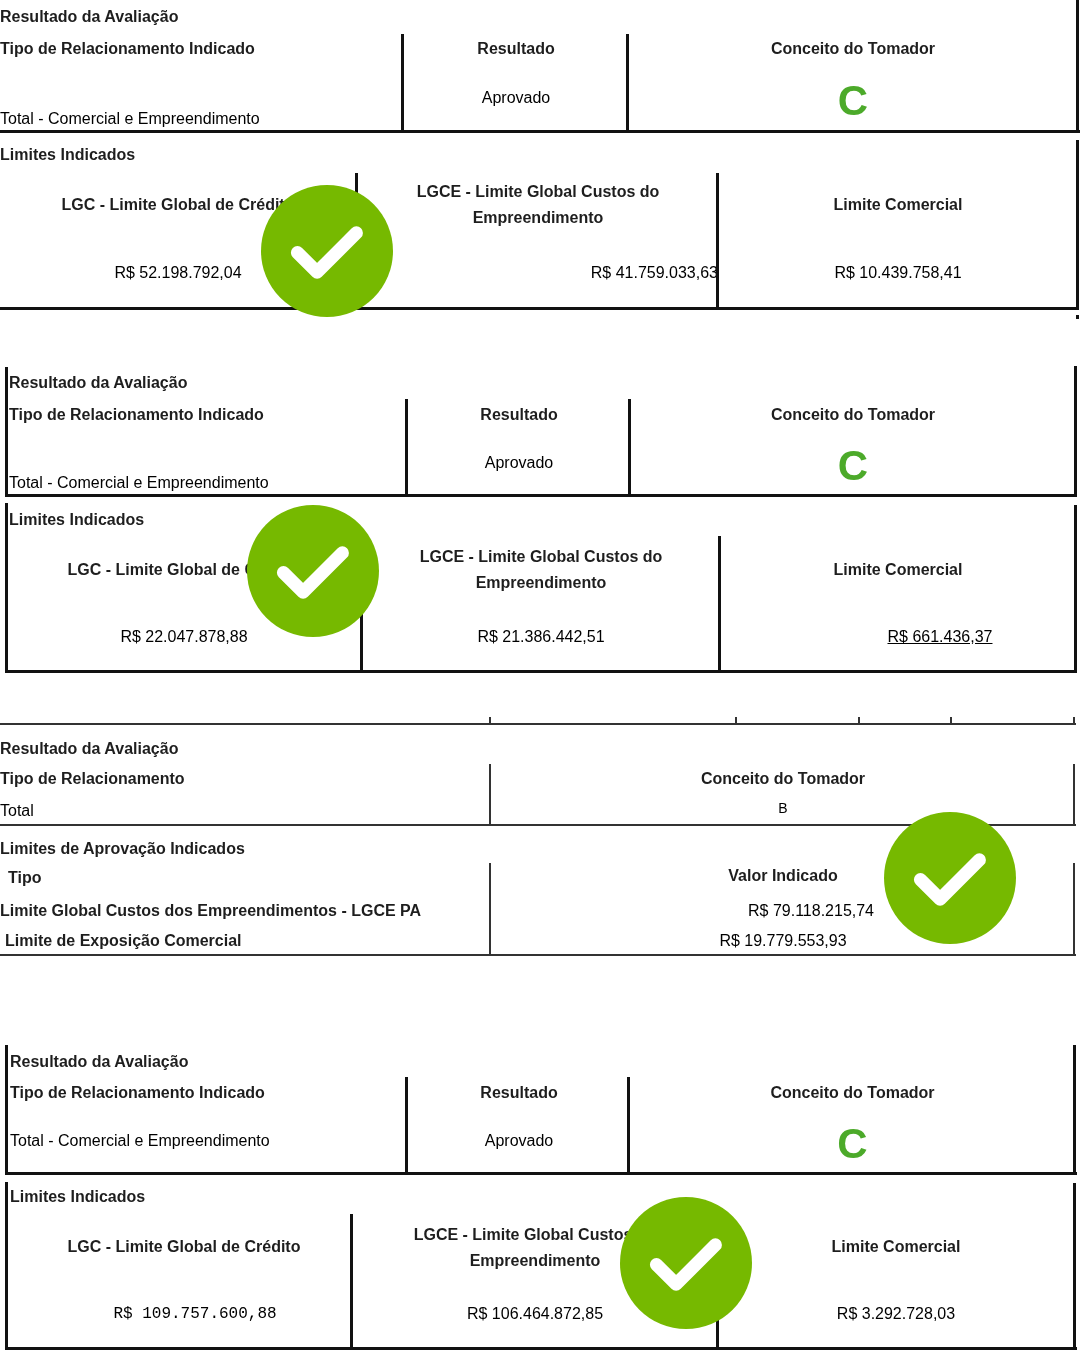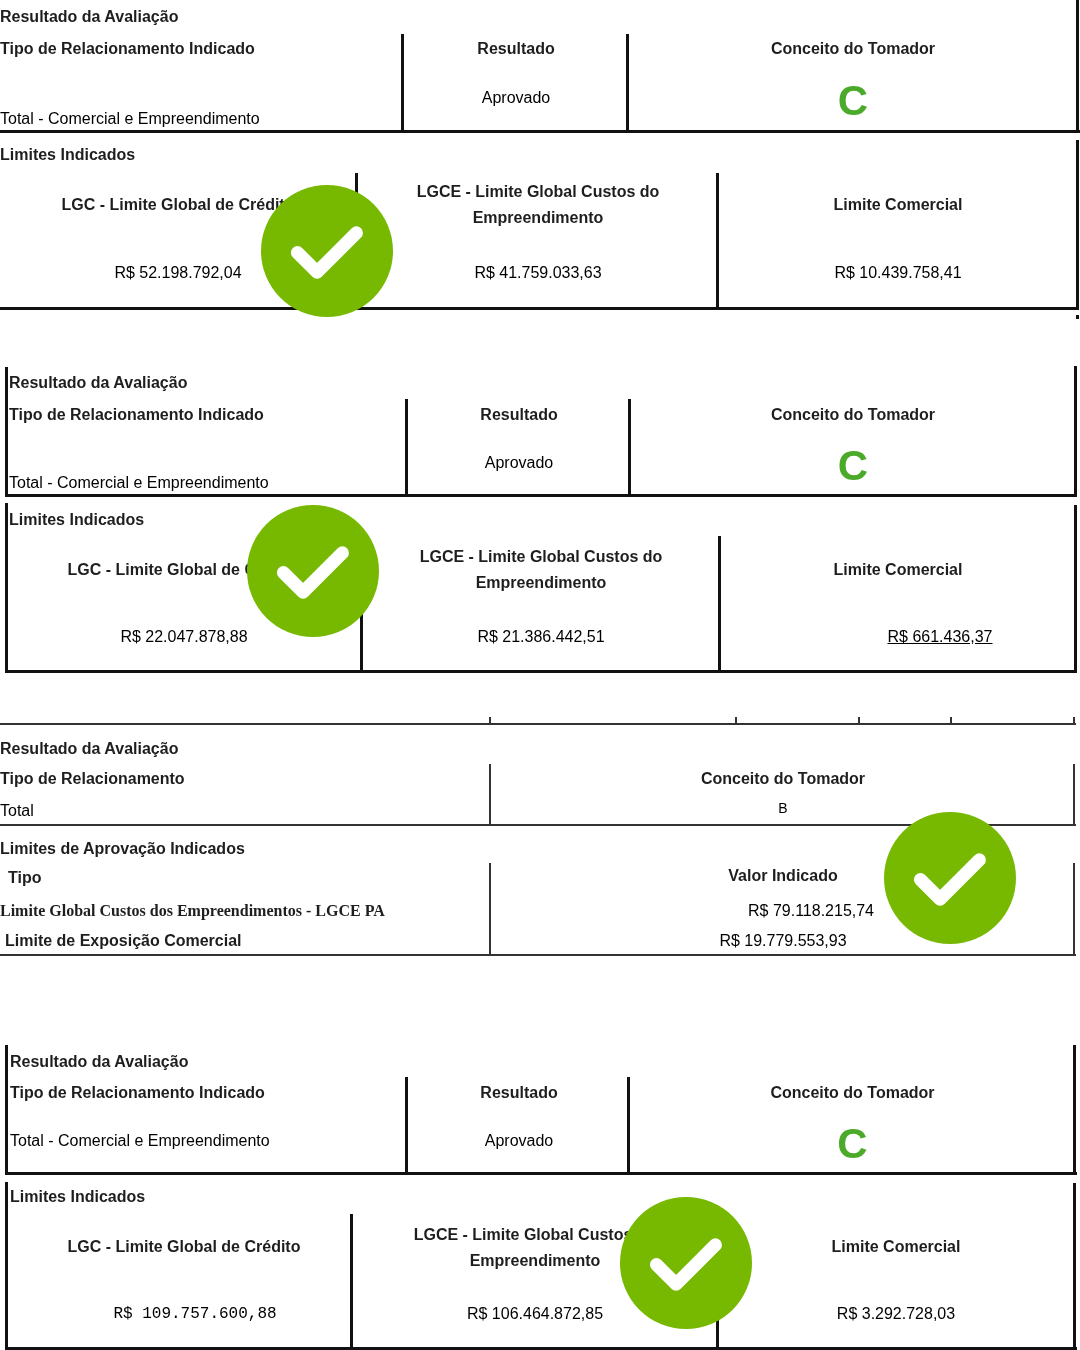--- a/index.html
+++ b/index.html
@@ -34,21 +34,21 @@
   <div class="vl" style="left:1076px;top:0;height:132px;"></div>
   <div class="hl" style="left:0;width:1080px;top:130px;"></div>
 
   <div class="abs b" style="left:0;top:146px;">Limites Indicados</div>
   <div class="vl" style="left:1076px;top:140px;height:170px;"></div>
   <div class="abs b c" style="left:0;width:356px;top:196px;">LGC - Limite Global de Crédito</div>
   <div class="abs n c" style="left:0;width:356px;top:264px;">R$ 52.198.792,04</div>
   <div class="vl" style="left:355px;top:173px;height:137px;"></div>
   <div class="abs b c" style="left:358px;width:360px;top:183px;">LGCE - Limite Global Custos do</div>
   <div class="abs b c" style="left:358px;width:360px;top:209px;">Empreendimento</div>
-  <div class="abs n c" style="left:358px;width:360px;top:264px;">R$ 41.759.033,63</div>
+  <div class="abs n c" style="left:358px;width:360px;top:264px;text-align:right;">R$ 41.759.033,63</div>
   <div class="vl" style="left:716px;top:173px;height:137px;"></div>
   <div class="abs b c" style="left:719px;width:358px;top:196px;">Limite Comercial</div>
   <div class="abs n c" style="left:719px;width:358px;top:264px;">R$ 10.439.758,41</div>
   <div class="hl" style="left:0;width:1078px;top:307px;"></div>
   <div class="vl" style="left:1076px;top:315px;height:4px;"></div>
 
   <div class="check" style="left:261px;top:185px;width:132px;height:132px;">
     <svg viewBox="0 0 100 100">
         <path d="M14 52 L38 76 L86 28" fill="none" stroke="#fff" stroke-width="16" stroke-linecap="round" stroke-linejoin="round"></path>
       </svg>
@@ -102,21 +102,21 @@
   <div class="abs b" style="left:0;top:770px;">Tipo de Relacionamento</div>
   <div class="abs n" style="left:0;top:802px;">Total</div>
   <div class="thin-v" style="left:489px;top:764px;height:62px;"></div>
   <div class="abs b c" style="left:491px;width:584px;top:770px;">Conceito do Tomador</div>
   <div class="abs n c" style="left:491px;width:584px;top:800px;font-size:14px;">B</div>
   <div class="thin-v" style="left:1073px;top:764px;height:62px;"></div>
   <div class="thin-h" style="left:0;width:1076px;top:824px;"></div>
 
   <div class="abs b" style="left:0;top:840px;">Limites de Aprovação Indicados</div>
   <div class="abs b" style="left:0;top:869px;padding-left:8px;">Tipo</div>
-  <div class="abs b" style="left:0;top:902px;font-family:Liberation Serif, serif;">Limite Global Custos dos Empreendimentos - LGCE PA</div>
+  <div class="abs b" style="left:0;top:902px;">Limite Global Custos dos Empreendimentos - LGCE PA</div>
   <div class="abs b" style="left:5px;top:932px;">Limite de Exposição Comercial</div>
   <div class="thin-v" style="left:489px;top:863px;height:93px;"></div>
   <div class="abs b c" style="left:491px;width:584px;top:867px;">Valor Indicado</div>
   <div class="abs n c" style="left:491px;width:640px;top:902px;">R$ 79.118.215,74</div>
   <div class="abs n c" style="left:491px;width:584px;top:932px;">R$ 19.779.553,93</div>
   <div class="thin-v" style="left:1073px;top:863px;height:93px;"></div>
   <div class="thin-h" style="left:0;width:1076px;top:954px;"></div>
 
   <div class="check" style="left:884px;top:812px;width:132px;height:132px;">
     <svg viewBox="0 0 100 100">

